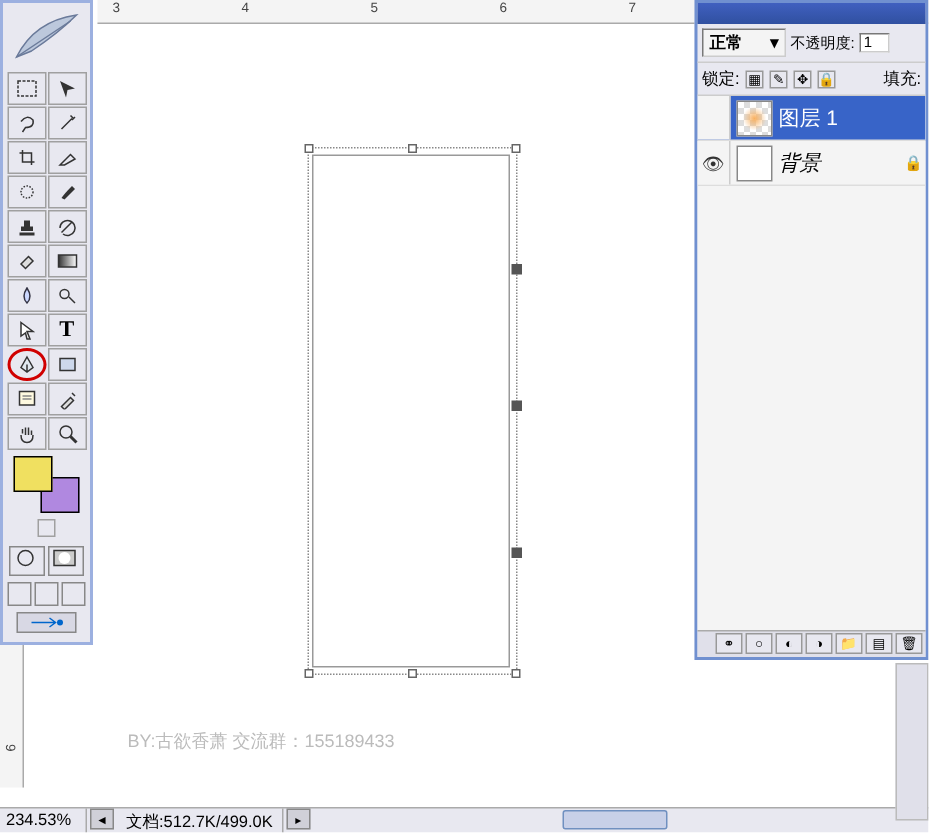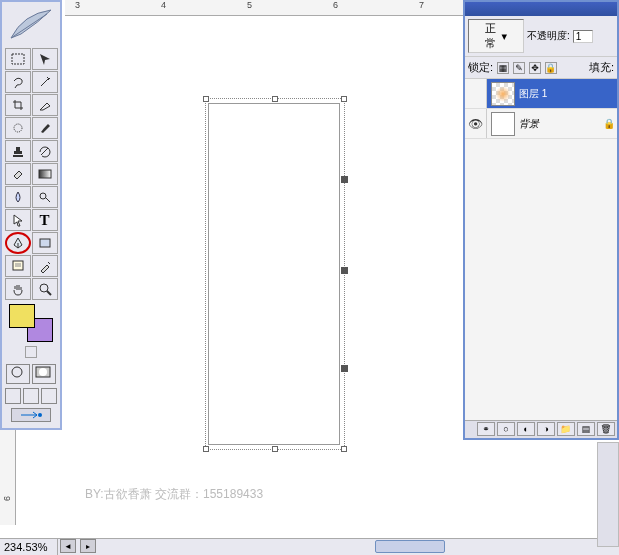--- a/index.html
+++ b/index.html
@@ -42,33 +42,33 @@
 .doc-info { padding: 0 6px; border-right: 1px solid #aaa; height: 100%; display: flex; align-items: center; }
 .scrollbar-thumb { position: absolute; left: 375px; bottom: 2px; width: 70px; height: 13px; background: #c8d0e8; border: 1px solid #7090c0; border-radius: 2px; }
 
 
 .panel { position: absolute; right: 0; top: 0; width: 156px; height: 440px; background: #e8e8f0; border: 2px solid #7090d0; display: flex; flex-direction: column; }
 .panel-title { height: 14px; background: linear-gradient(#4060c0, #3050a0); }
 .tabs { display: flex; background: #d8d8e4; border-bottom: 1px solid #aaa; }
 .tab { padding: 3px 8px; border-right: 1px solid #aaa; cursor: pointer; }
 .tab.active { background: #e8e8f0; font-weight: normal; border-bottom: 1px solid #e8e8f0; margin-bottom: -1px; }
 .blend-row { display: flex; align-items: center; padding: 3px; gap: 3px; border-bottom: 1px solid #ccc; }
-.blend-mode { border: 1px inset #ccc; background: #f4f4f4; padding: 1px 16px; width: 56px; display:flex; justify-content:space-between; align-items:center; }
+.blend-mode { border: 1px inset #ccc; background: #f4f4f4; padding: 1px 4px; width: 56px; display:flex; justify-content:space-between; align-items:center;font-weight:bold; }
 .opacity-lbl { font-size: 10px; }
 .opacity-val { border: 1px inset #ccc; background: #fff; width: 20px; font-size: 10px; padding: 0 2px; }
 .lock-row { display: flex; align-items: center; padding: 3px; gap: 4px; border-bottom: 1px solid #ccc; font-size: 10px; }
 .lock-icons { display: flex; gap: 4px; }
 .lock-icons span { width: 12px; height: 12px; border: 1px solid #999; display:flex;align-items:center;justify-content:center;font-size:9px; }
 .layers-list { flex: 1; background: #f4f4f4; overflow-y: auto; }
 .layer { display: flex; align-items: center; height: 30px; border-bottom: 1px solid #ddd; }
 .layer.sel { background: #3864c8; color: #fff; }
 .eye-col { width: 22px; height: 100%; border-right: 1px solid #ccc; display:flex;align-items:center;justify-content:center; font-size: 12px; background: #f4f4f4; color: #333; }
 .thumb { width: 24px; height: 24px; margin: 0 4px; border: 1px solid #888; background: #fff; background-image: repeating-conic-gradient(#ddd 0 25%, #fff 0 50%); background-size: 8px 8px; position: relative; }
 .thumb .blob { position: absolute; left: 3px; top: 3px; right: 3px; bottom: 3px; background: radial-gradient(circle, #f8b060, transparent 70%); }
-.lay-name { flex: 1; font-size: 10px; }
+.lay-name { flex: 1; font-size: 14px; }
 .lock-ind { width: 14px; font-size: 10px; }
 .panel-footer { height: 18px; background: #e0e0ea; border-top: 1px solid #aaa; display: flex; justify-content: flex-end; gap: 2px; padding: 1px 2px; }
 .pf-btn { width: 18px; height: 14px; border: 1px solid #999; background: #e8e8f0; display:flex;align-items:center;justify-content:center;font-size:9px; }
 
 .right-edge { position: absolute; right: 0; top: 442px; width: 22px; height: 105px; background: #e0e0ea; border: 1px solid #bbb; }
 </style>
 </head>
 <body>
 
 <div class="toolbox">
@@ -251,20 +251,21 @@
     <div class="anchor" style="right:-4px;top:22%"></div>
     <div class="anchor" style="right:-4px;top:48%"></div>
     <div class="anchor" style="right:-4px;top:76%"></div>
   </div>
   <div class="watermark">BY:古欲香萧 交流群：155189433</div>
 </div>
 
 <div class="statusbar">
   <div class="zoom-box">234.53%</div>
   <div class="expand-btn">◄</div>
+  <div class="doc-info">文档:512.7K/499.0K</div>
   <div class="expand-btn">▸</div>
   <div class="scrollbar-thumb"></div>
 </div>
 
 <div class="panel">
   <div class="panel-title"></div>
   <div class="blend-row">
     <div class="blend-mode">
       <span>正常</span>
         <span>▾</span>

